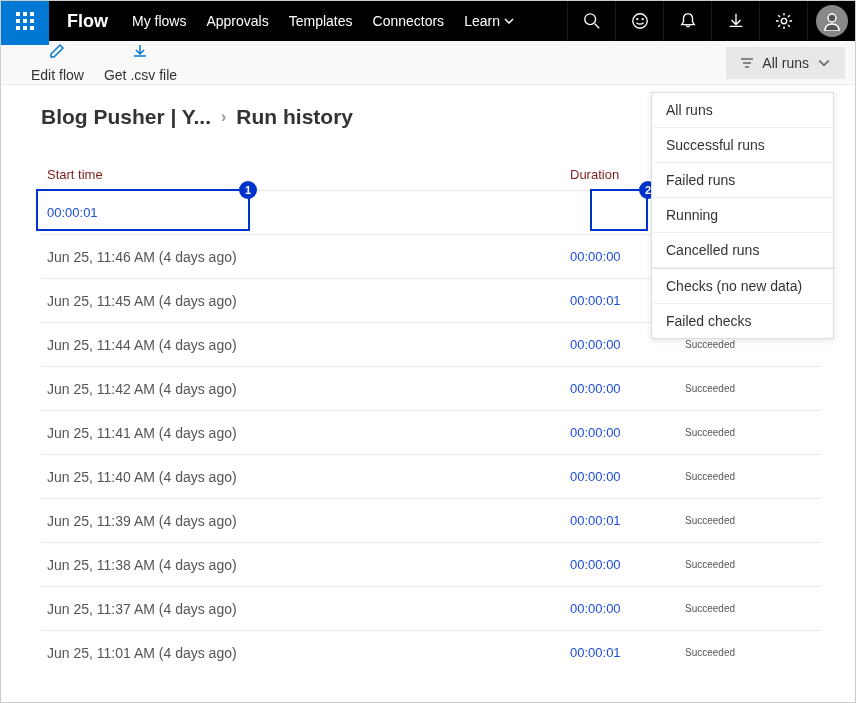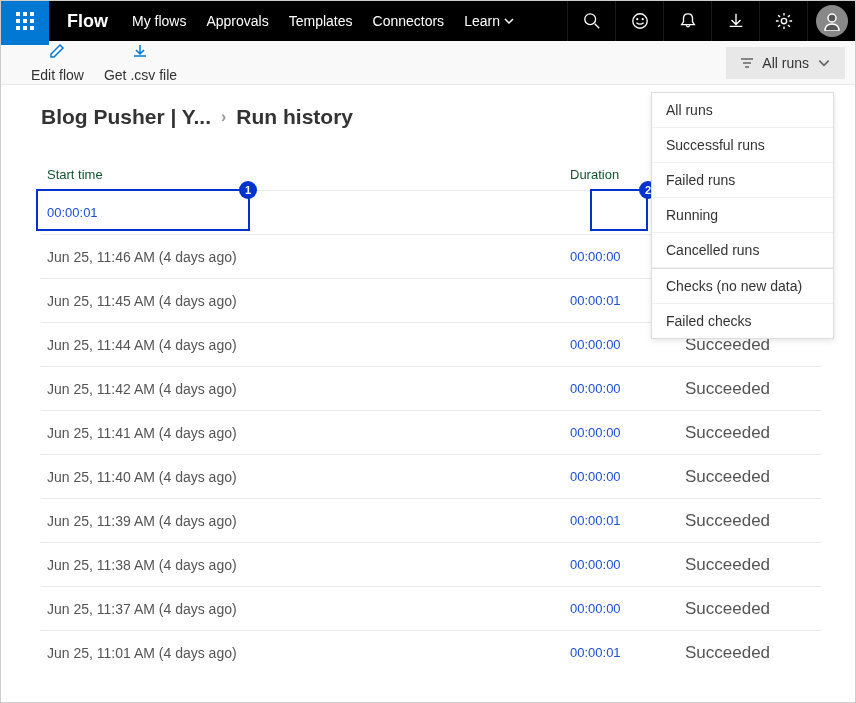--- a/index.html
+++ b/index.html
@@ -21,29 +21,29 @@
     .cmd-btn { display: flex; align-items: center; gap: 8px; padding: 6px 10px; font-size: 14px; color: #333; cursor: pointer; flex-direction: column; }
     .cmd-btn svg { width: 16px; height: 16px; stroke: #0078d4; fill: none; stroke-width: 1.5; }
     .cmd-spacer { flex: 1; }
     .filter-btn { display: flex; align-items: center; gap: 8px; padding: 8px 14px; font-size: 14px; color: #333; background: #e8e8e8; cursor: pointer; }
     .filter-btn svg { width: 14px; height: 14px; stroke: #666; fill: none; stroke-width: 1.5; }
     
     .main { padding: 20px 34px 0 40px; position: relative; }
     .breadcrumb { display: flex; align-items: center; gap: 10px; font-size: 21px; font-weight: 700; color: #333; margin-bottom: 30px; }
     .breadcrumb-sep { color: #999; font-size: 16px; }
     
-    .col-headers { display: flex; font-size: 13px; color: #14532d; padding: 8px 6px; }
+    .col-headers { display: flex; font-size: 13px; color: #7f1d1d; padding: 8px 6px; }
     .col-start { flex: 1; }
     .col-duration { width: 115px; }
     .col-status { width: 130px; }
     
     .run-row { display: flex; align-items: center; height: 44px; padding: 0 6px; border-top: 1px solid #eaeaea; font-size: 14px; color: #555; cursor: pointer; }
     .run-start { flex: 1; }
     .run-duration { width: 115px; font-size: 13px; color: #1d4ed8; }
-    .run-status { width: 130px; font-size: 17px; }
+    .run-status { width: 130px; font-size: 10px; }
     
     .highlight-box { position: absolute; border: 2px solid #0033cc; pointer-events: none; }
     .highlight-1 { left: 35px; top: 104px; width: 214px; height: 42px; }
     .highlight-2 { left: 589px; top: 104px; width: 58px; height: 42px; }
     .badge { position: absolute; width: 18px; height: 18px; border-radius: 50%; background: #0033cc; color: #fff; font-size: 11px; display: flex; align-items: center; justify-content: center; font-weight: 600; }
     .badge-1 { left: 238px; top: 96px; }
     .badge-2 { left: 638px; top: 96px; }
     
     .dropdown { position: absolute; right: 22px; top: 92px; width: 183px; background: #fff; border: 1px solid #ddd; box-shadow: 0 2px 6px rgba(0,0,0,0.1); z-index: 10; }
     .dropdown-item { padding: 9px 14px; font-size: 14px; color: #333; cursor: pointer; border-bottom: 1px solid #f0f0f0; }

